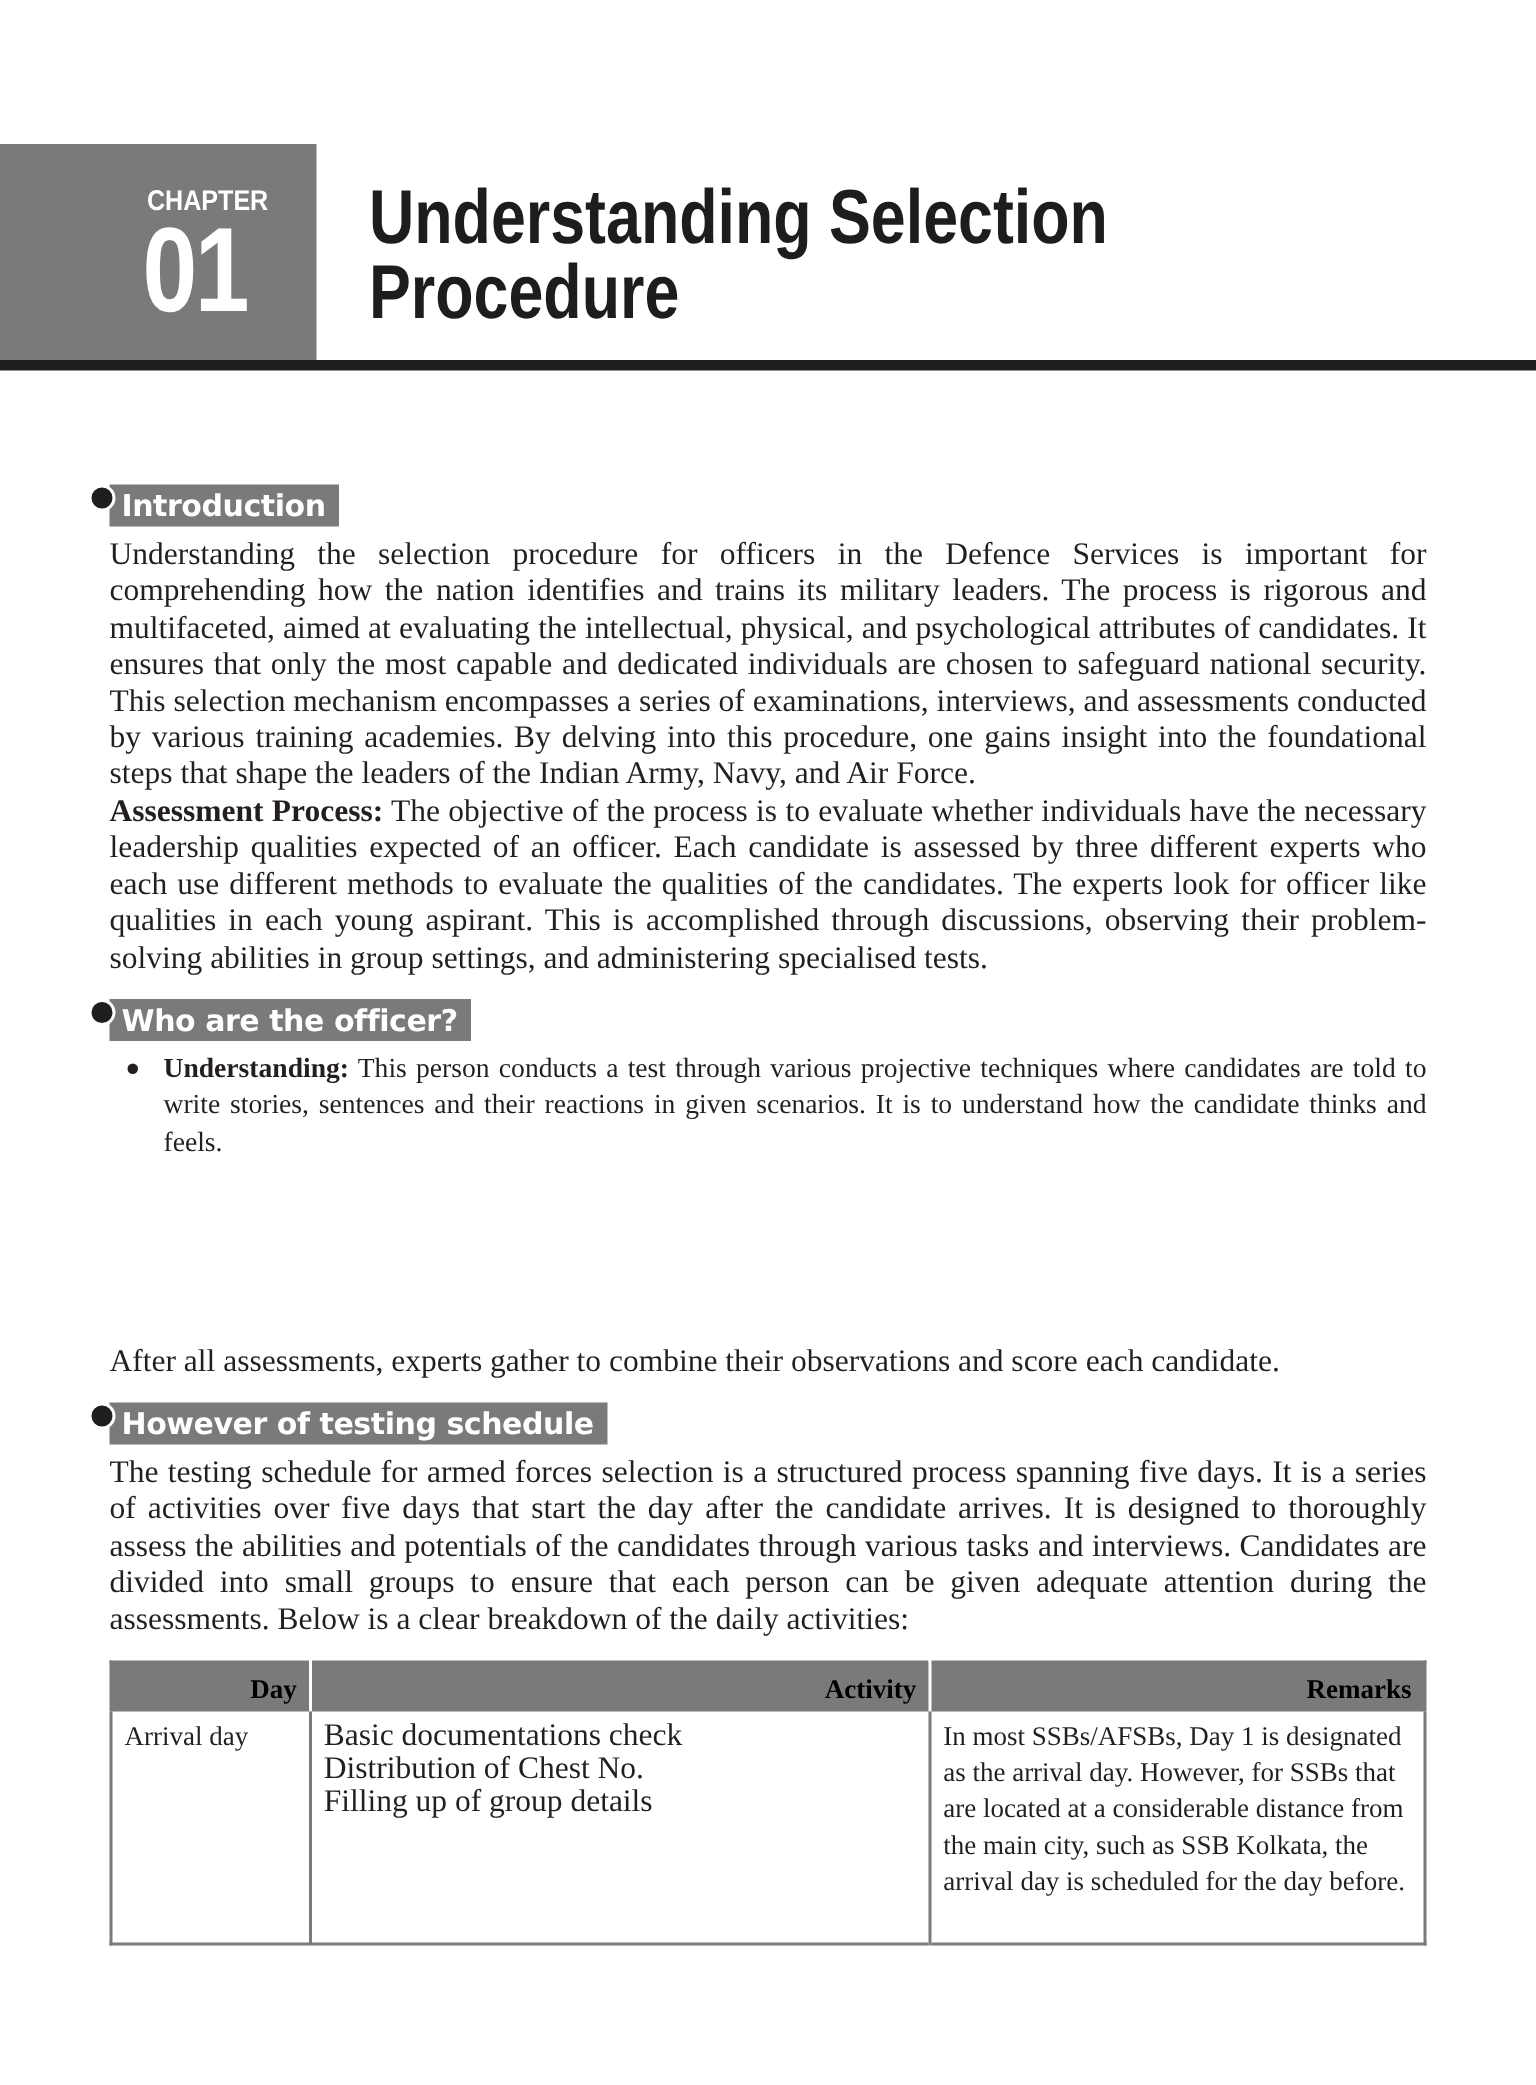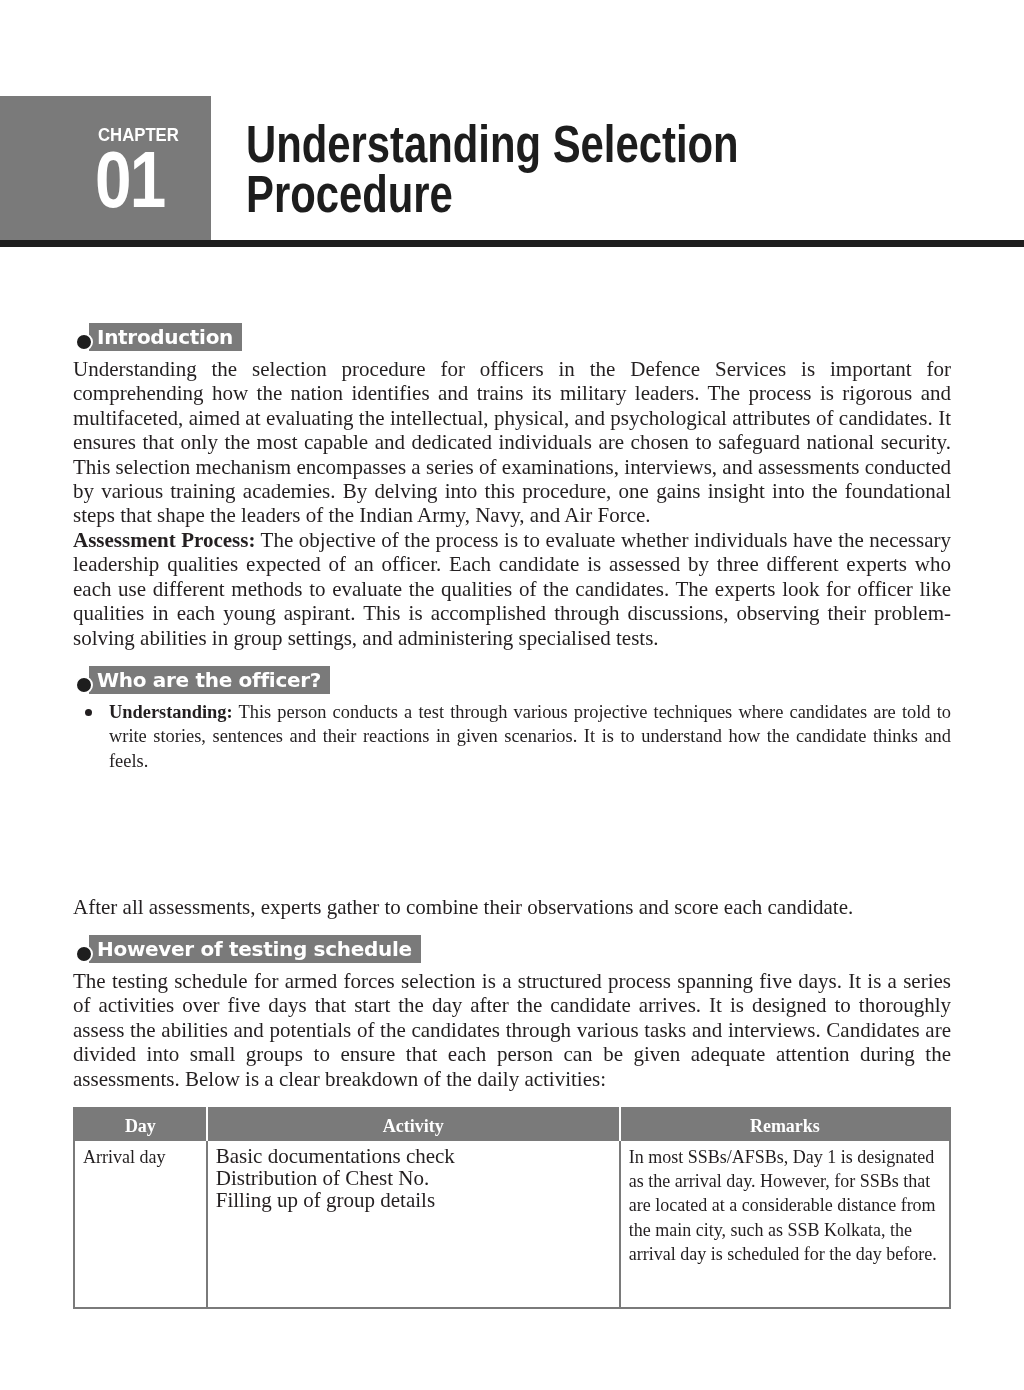--- a/index.html
+++ b/index.html
@@ -30,22 +30,22 @@
       font-family: "Liberation Sans", "DejaVu Sans", sans-serif;
       font-weight: bold; font-size: 51px; line-height: 50px; color: #1d1d1d;
       transform: scaleX(0.82); transform-origin: left top;
     }
     .chapter-rule {
       position: absolute; left: 0; top: 240px; width: 1024px; height: 7px;
       background: #1e1e1e;
     }
     
     .section-heading {
-      position: absolute; left: 73px; height: 28px;
-      display: flex; align-items: flex-end;
+      position: absolute; left: 57px; height: 28px;
+      display: flex; align-items: flex-start;
     }
     .section-heading .bullet-dot {
       width: 14px; height: 14px; border-radius: 50%; background: #1e1e1e;
       border: 2px solid #ffffff; margin-right: -4px; position: relative; z-index: 2;
       margin-left: 2px;
     }
     .section-heading .heading-bar {
       background: #7a7a7a; color: #ffffff; height: 28px; line-height: 28px;
       font-family: "DejaVu Sans", "Liberation Sans", sans-serif;
       font-weight: bold; font-size: 20px; padding: 0 9px 0 8px;
@@ -70,27 +70,27 @@
       position: absolute; left: 12px; top: 9px; width: 7px; height: 7px;
       border-radius: 50%; background: #231f20;
     }
     
     .schedule-table {
       position: absolute; left: 73px; top: 1107px; width: 878px;
       border-collapse: collapse; font-size: 18px; line-height: 24.2px;
       border: 2px solid #7a7a7a;
     }
     .schedule-table th {
-      background: #7a7a7a; color: #ffffff; font-weight: bold; font-size: 18px;
-      height: 30px; padding: 2px 8px 0 8px; text-align: center;
+      background: #7a7a7a; color: #000000; font-weight: bold; font-size: 18px;
+      height: 30px; padding: 2px 8px 0 8px; text-align: right;
       border-left: 2px solid #ffffff;
     }
     .schedule-table th:first-child { border-left: none; }
     .schedule-table td {
-      vertical-align: top; padding: 4px 8px 12px 8px;
+      vertical-align: top; padding: 4px 8px 0 8px;
       border-left: 2px solid #7a7a7a; height: 150px;
     }
     .schedule-table td:first-child { border-left: none; }
     .schedule-table .activity-line { display: block; font-size: 21px; line-height: 22px; }
   </style>
 </head>
 <body>
 
 <div class="chapter-box"></div>
 <div class="chapter-label">CHAPTER</div>

